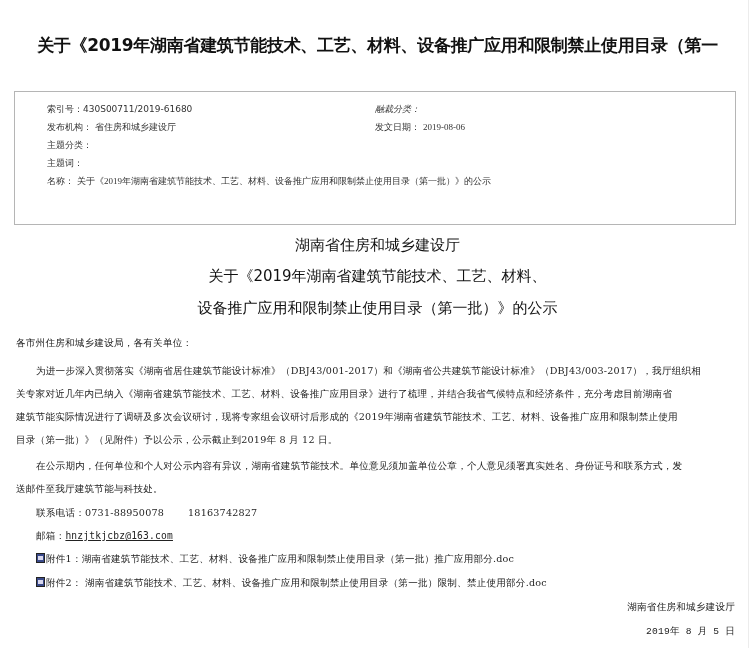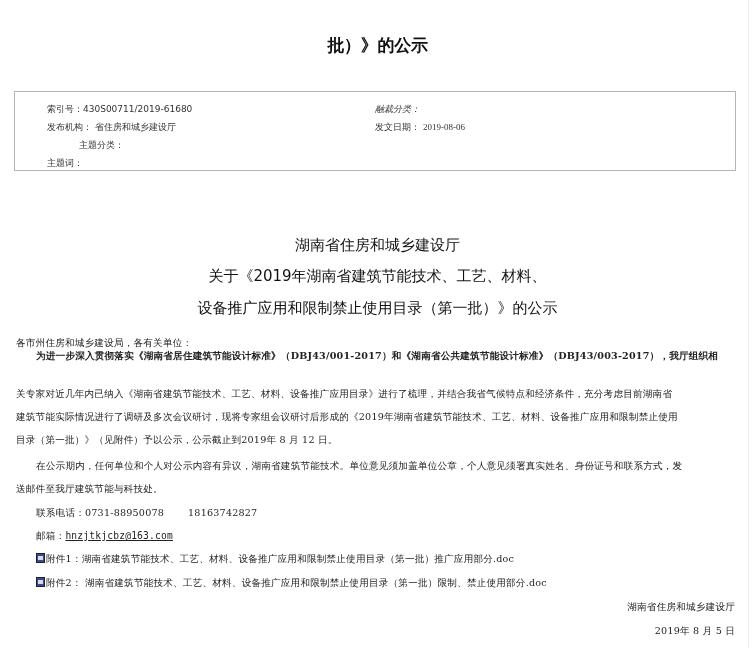--- a/index.html
+++ b/index.html
@@ -16,21 +16,21 @@
     .main-title {
       position: absolute; left: 10px; top: 33px; width: 735px;
       text-align: center;
       font-family: "DejaVu Sans", sans-serif;
       font-weight: bold;
       font-size: 17px; line-height: 24px;
       color: #111;
       letter-spacing: -0.3px;
     }
     .meta-box {
-      position: absolute; left: 14px; top: 91px; width: 722px; height: 80px;
+      position: absolute; left: 14px; top: 91px; width: 722px; height: 134px;
       border: 1px solid #b5b5b5;
       box-sizing: border-box;
       font-family: "DejaVu Sans", sans-serif;
       font-size: 9px; color: #333;
     }
     .meta-row { position: absolute; white-space: nowrap; }
     .meta-label { color: #333; }
     .meta-value { color: #333; margin-left: 3px; font-family: Liberation Serif, serif; }
 
     .serif-head {
@@ -59,52 +59,55 @@
       background: #d8d8ee;
     }
     .attach-link { color: #222; text-decoration: none; }
   </style>
 </head>
 <body>
 
 <div class="right-edge"></div>
 
 <div class="main-title">
-  <div>批）》的公示</div>
+  <div>关于《2019年湖南省建筑节能技术、工艺、材料、设备推广应用和限制禁止使用目录（第一</div>
 </div>
 
 <div class="meta-box">
   <div class="meta-row" style="left:32px; top:11px;">
     <span class="meta-label">索引号：</span><span>430S00711/2019-61680</span>
   </div>
   <div class="meta-row" style="left:360px; top:11px;font-style:italic;">
     <span class="meta-label">融裁分类：</span><span class="meta-value"></span>
   </div>
   <div class="meta-row" style="left:32px; top:29px;">
     <span class="meta-label">发布机构：</span><span class="meta-value">省住房和城乡建设厅</span>
   </div>
   <div class="meta-row" style="left:360px; top:29px;">
     <span class="meta-label">发文日期：</span><span class="meta-value">2019-08-06</span>
   </div>
-  <div class="meta-row" style="left:32px; top:47px;margin-left:32px;">
+  <div class="meta-row" style="left:32px; top:47px;">
     <span class="meta-label">主题分类：</span><span class="meta-value"></span>
   </div>
   <div class="meta-row" style="left:32px; top:65px;">
     <span class="meta-label">主题词：</span><span class="meta-value"></span>
+  </div>
+  <div class="meta-row" style="left:32px; top:83px;">
+    <span class="meta-label">名称：</span><span class="meta-value">关于《2019年湖南省建筑节能技术、工艺、材料、设备推广应用和限制禁止使用目录（第一批）》的公示</span>
   </div>
 </div>
 
 <div class="serif-head" style="top:236px;">湖南省住房和城乡建设厅</div>
 <div class="serif-head" style="top:267px;">关于《2019年湖南省建筑节能技术、工艺、材料、</div>
 <div class="serif-head" style="top:299px;">设备推广应用和限制禁止使用目录（第一批）》的公示</div>
 
 <div class="body-text" style="left:16px; top:337px;">各市州住房和城乡建设局，各有关单位：</div>
 
 <div>
-  <div class="body-text" style="left:36px; top:350px;font-weight:bold;">为进一步深入贯彻落实《湖南省居住建筑节能设计标准》（DBJ43/001-2017）和《湖南省公共建筑节能设计标准》（DBJ43/003-2017），我厅组织相</div>
+  <div class="body-text" style="left:36px; top:365px;">为进一步深入贯彻落实《湖南省居住建筑节能设计标准》（DBJ43/001-2017）和《湖南省公共建筑节能设计标准》（DBJ43/003-2017），我厅组织相</div>
   <div class="body-text" style="left:16px; top:388px;">关专家对近几年内已纳入《湖南省建筑节能技术、工艺、材料、设备推广应用目录》进行了梳理，并结合我省气候特点和经济条件，充分考虑目前湖南省</div>
   <div class="body-text" style="left:16px; top:411px;">建筑节能实际情况进行了调研及多次会议研讨，现将专家组会议研讨后形成的《2019年湖南省建筑节能技术、工艺、材料、设备推广应用和限制禁止使用</div>
   <div class="body-text" style="left:16px; top:434px;">目录（第一批）》（见附件）予以公示，公示截止到2019年 8 月 12 日。</div>
 </div>
 
 <div>
   <div class="body-text" style="left:36px; top:460px;">在公示期内，任何单位和个人对公示内容有异议，湖南省建筑节能技术。单位意见须加盖单位公章，个人意见须署真实姓名、身份证号和联系方式，发</div>
   <div class="body-text" style="left:16px; top:483px;">送邮件至我厅建筑节能与科技处。</div>
 </div>
 
@@ -118,13 +121,13 @@
 
 <div class="body-text" style="left:36px; top:553px;text-align:center;">
   <span class="doc-icon"></span><span>附件1：</span><a class="attach-link">湖南省建筑节能技术、工艺、材料、设备推广应用和限制禁止使用目录（第一批）推广应用部分.doc</a>
 </div>
 
 <div class="body-text" style="left:36px; top:577px;">
   <span class="doc-icon"></span><span>附件2：</span><a class="attach-link"> 湖南省建筑节能技术、工艺、材料、设备推广应用和限制禁止使用目录（第一批）限制、禁止使用部分.doc</a>
 </div>
 
 <div class="body-text" style="right:20px; top:601px; text-align:right;">湖南省住房和城乡建设厅</div>
-<div class="body-text" style="right:20px; top:625px; text-align:left;">2019年 8 月 5 日</div>
+<div class="body-text" style="right:20px; top:625px; text-align:left;font-family:Liberation Mono, monospace;">2019年 8 月 5 日</div>
 
 </body></html>

